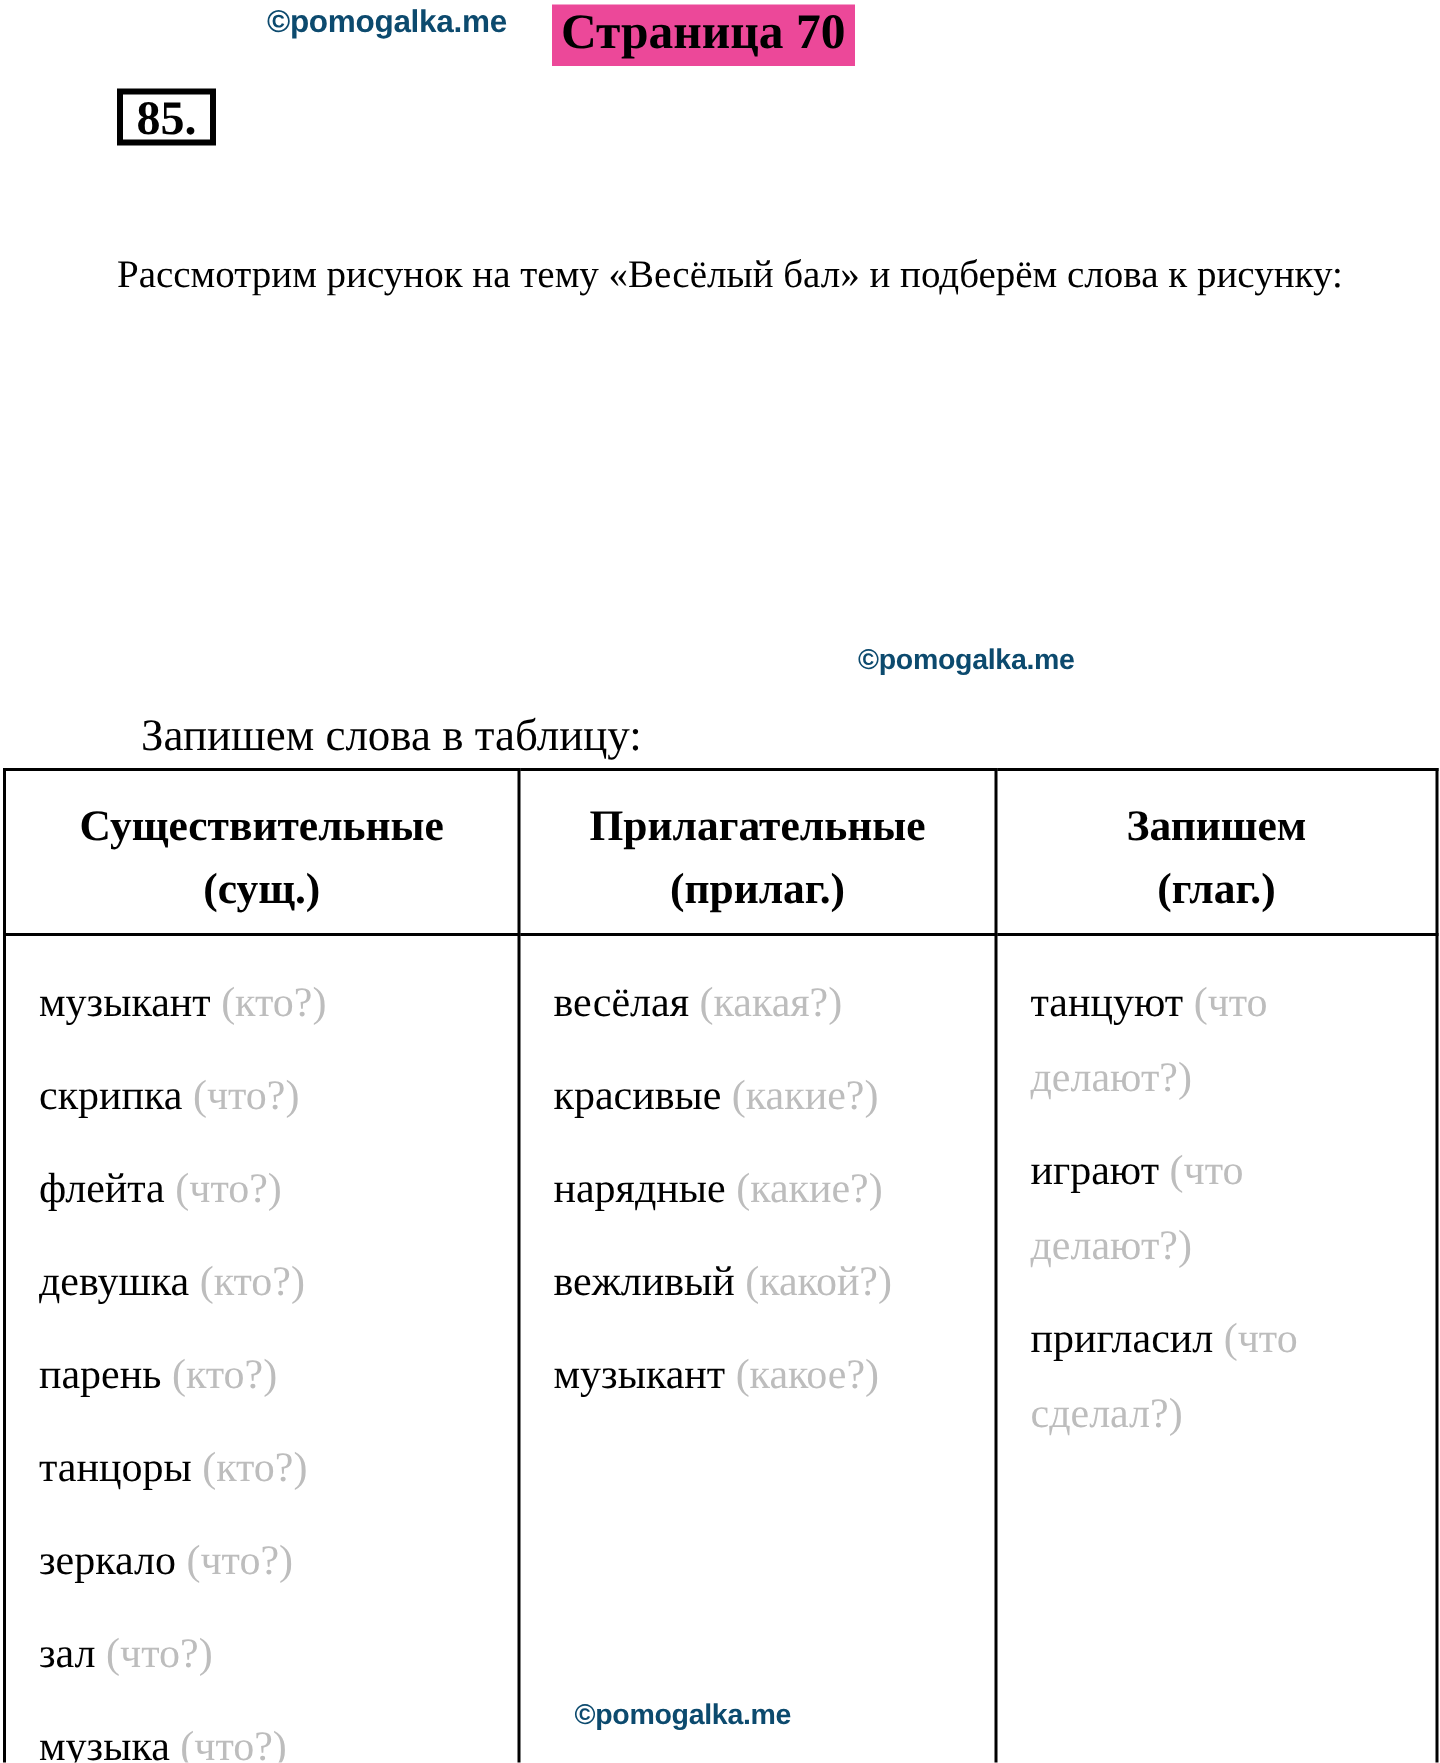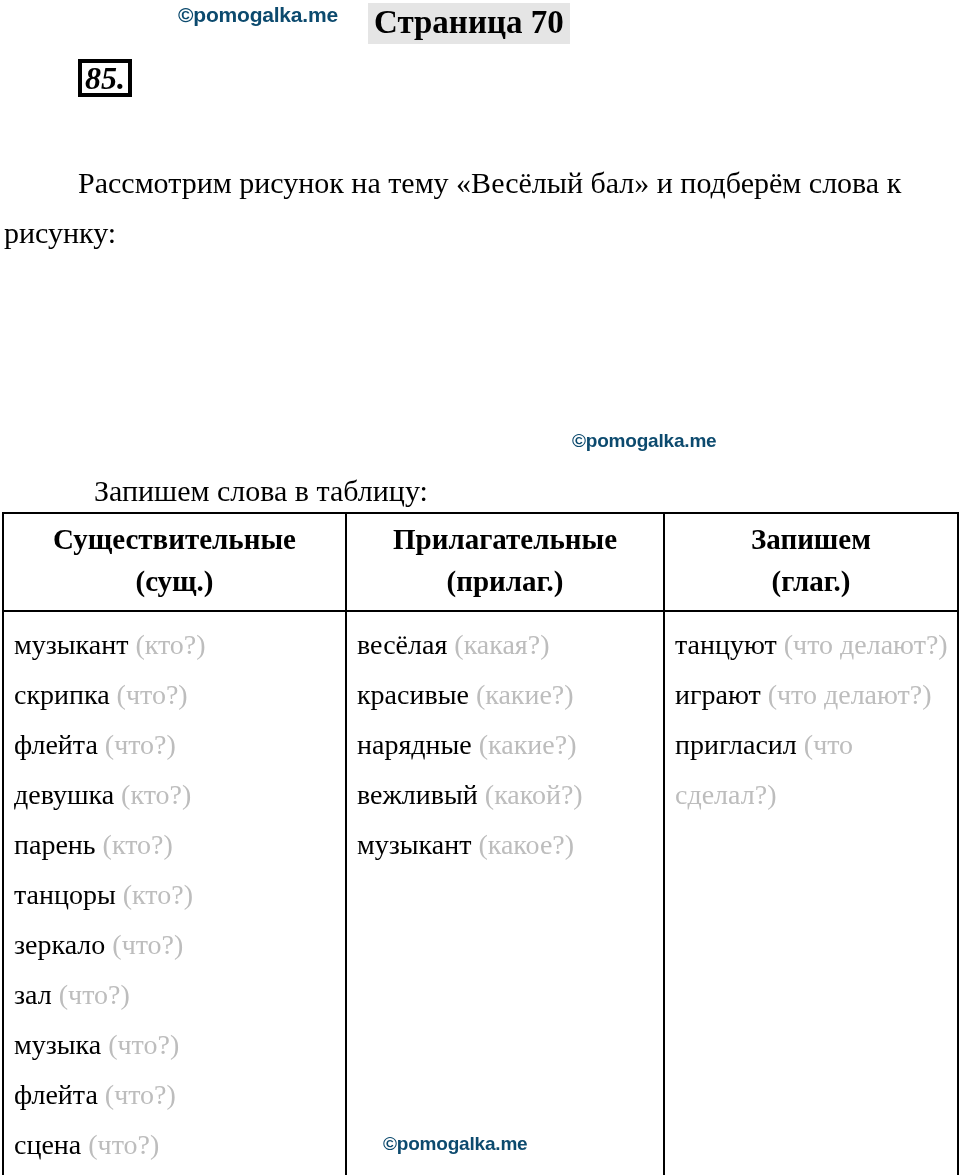--- a/index.html
+++ b/index.html
@@ -31,51 +31,50 @@
   #wm-mid   { left: 572px; top: 430px; font-size: 19px; }
   #wm-bottom{ left: 383px; top: 1133px; font-size: 19px; }
 
   
   #page-title {
     position: absolute;
     left: 368px;
     top: 3px;
     font-size: 33px;
     font-weight: bold;
-    background: #e5e5e5;
+    background: #ec4899;
     padding: 2px 6px 4px 6px;
     white-space: nowrap;
     line-height: 1.05;
   }
 
   
   #exercise-number {
     position: absolute;
     left: 78px;
     top: 59px;
-    width: 54px;
+    width: 66px;
     height: 38px;
     border: 4px solid #000000;
     font-size: 32px;
     font-weight: bold;
     display: flex;
     align-items: center;
     justify-content: center;
     line-height: 1;
     box-sizing: border-box;
-    font-style: italic;
   }
 
   
   #body-text {
     position: absolute;
     left: 4px;
     top: 158px;
     width: 948px;
-    font-size: 30px;
+    font-size: 26px;
     line-height: 50px;
   }
   #body-text p {
     margin: 0;
     text-indent: 74px;
   }
 
   
   #table-intro {
     position: absolute;
@@ -104,36 +103,36 @@
   #word-table td {
     border: 2px solid #000000;
     vertical-align: top;
     padding: 0;
   }
   #word-table thead th {
     text-align: center;
     font-size: 29px;
     font-weight: bold;
     line-height: 42px;
-    padding: 4px 2px 8px 2px;
+    padding: 16px 2px 8px 2px;
   }
   #word-table tbody td {
     padding: 8px 6px 10px 10px;
     height: 560px;
   }
 
   .word-list {
     list-style: none;
     margin: 0;
     padding: 0;
     font-size: 28px;
     line-height: 50px;
   }
   .word-list li {
-    margin: 0;
+    margin: 12px;
     padding: 0;
     white-space: normal;
   }
   .word { color: #000000; }
   .question { color: #bdbdbd; }
 </style>
 </head>
 <body>
 
 <div id="wm-top" class="watermark">©pomogalka.me</div>

